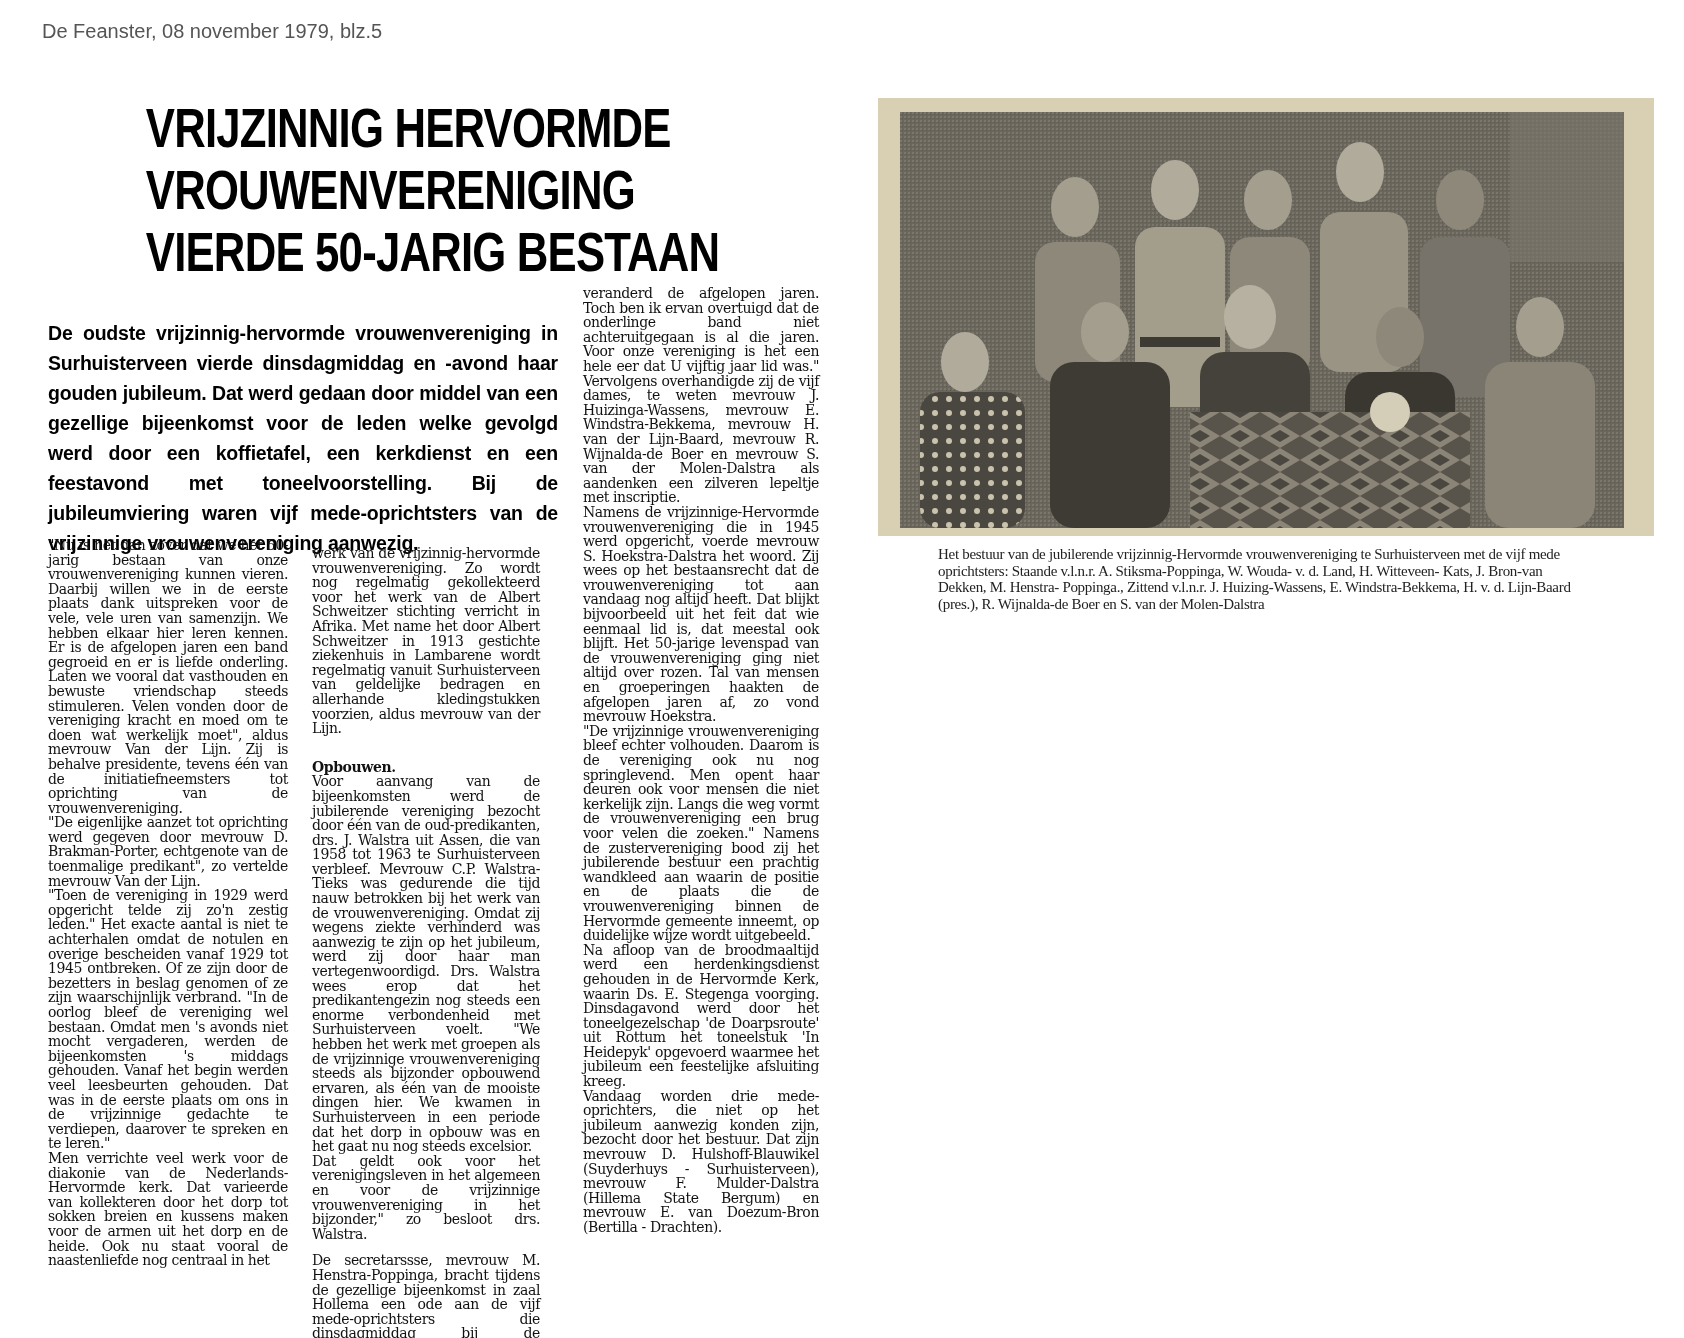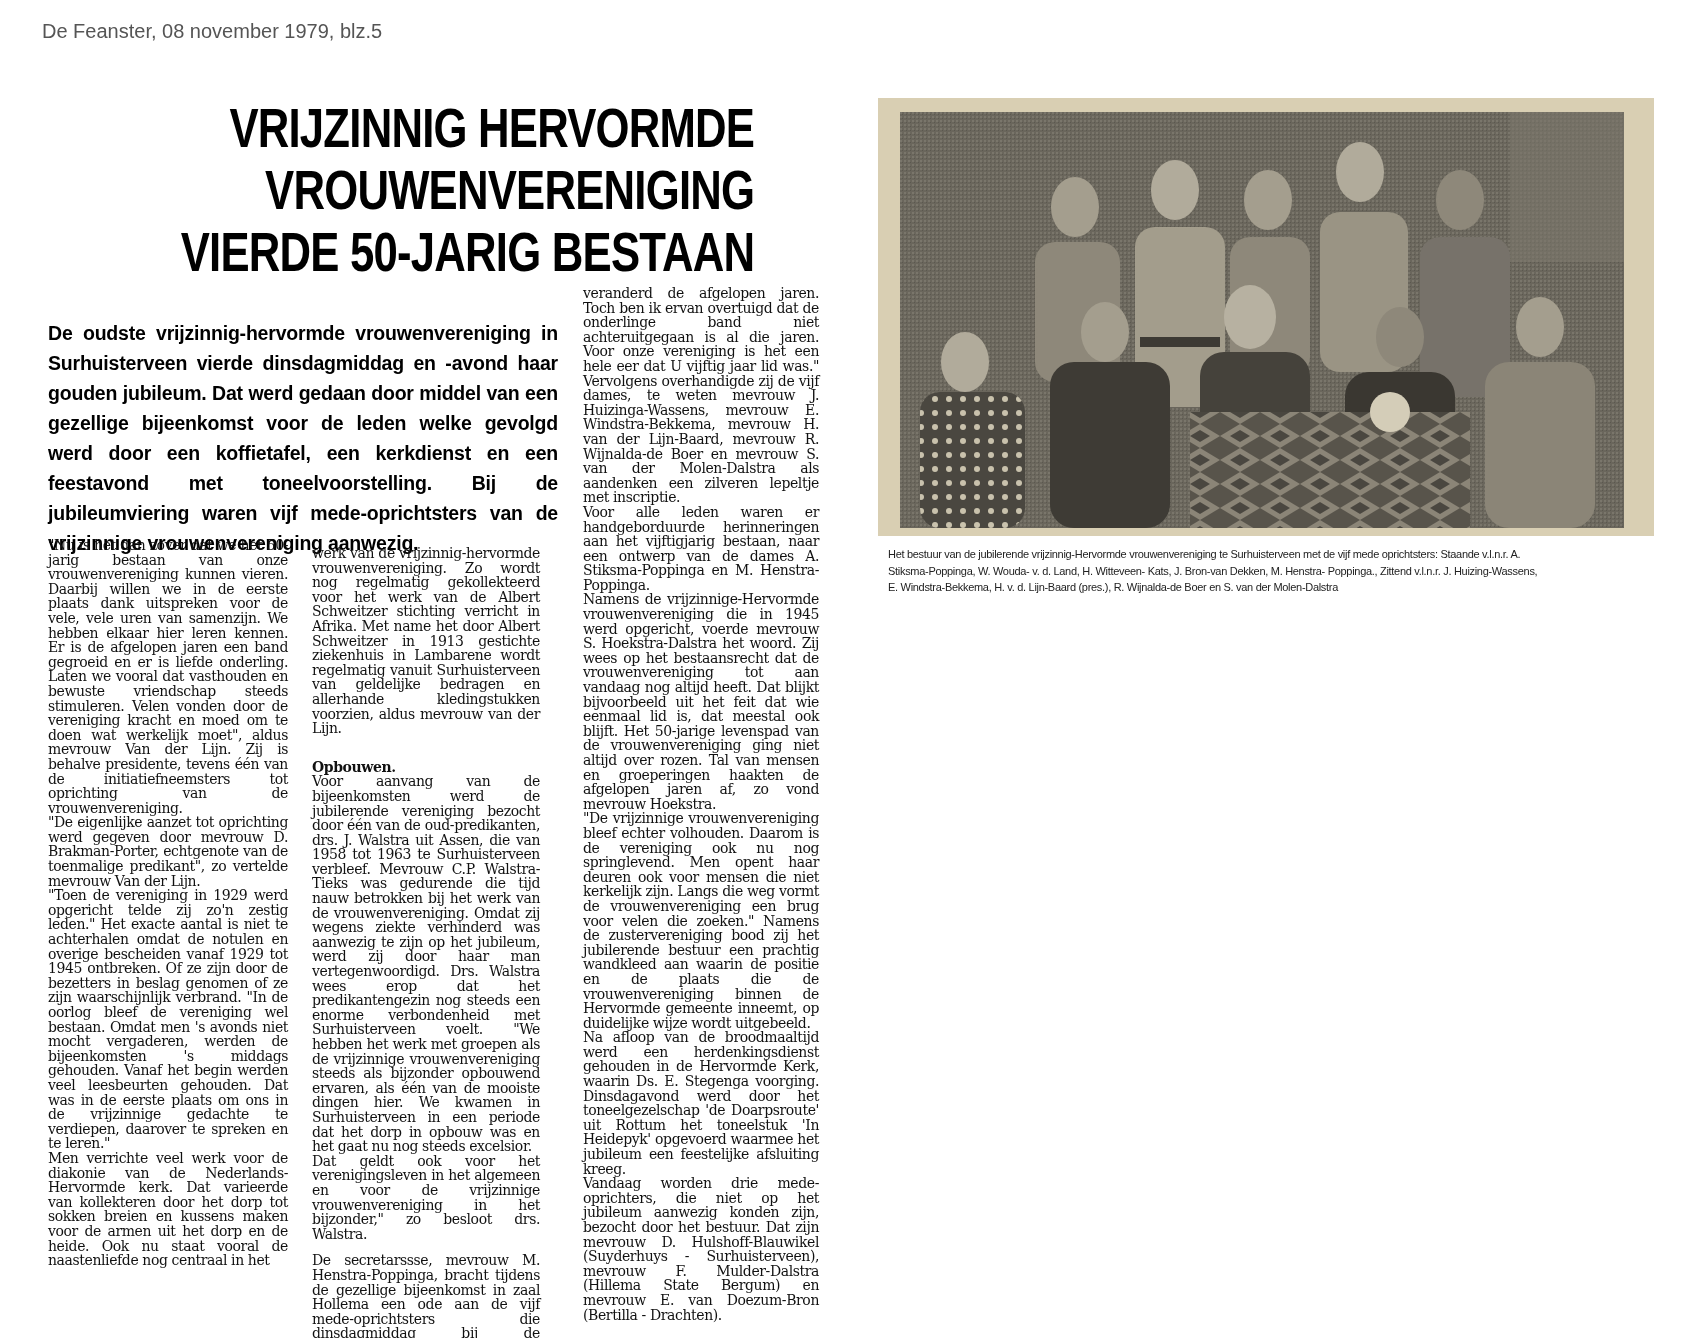--- a/index.html
+++ b/index.html
@@ -1,31 +1,31 @@
 <!DOCTYPE html>
 <html><head>
 <meta charset="utf-8">
 <style>
   html, body { margin: 0; padding: 0; background: #ffffff; }
   body { width: 1684px; height: 1338px; position: relative; overflow: hidden; font-family: "DejaVu Serif", serif; color: #111; }
   .source { position: absolute; left: 42px; top: 20px; font-family: "Liberation Sans", sans-serif; font-size: 20px; color: #555; }
-  .headline { position: absolute; left: 60px; top: 100px; width: 780px; text-align: right; font-family: "Liberation Sans", sans-serif; font-weight: 900; color: #000; line-height: 1; }
+  .headline { position: absolute; left: 60px; top: 100px; width: 780px; text-align: left; font-family: "Liberation Sans", sans-serif; font-weight: 900; color: #000; line-height: 1; }
   .headline div { font-size: 56px; letter-spacing: -1px; transform: scaleX(0.78); transform-origin: center; white-space: nowrap; margin-bottom: 6px; font-weight: bold; }
   .lead { position: absolute; left: 48px; top: 318px; width: 510px; font-family: "Liberation Sans", sans-serif; font-weight: bold; font-size: 19.5px; line-height: 30px; text-align: justify; color: #000; letter-spacing: -0.2px; }
   .col { position: absolute; font-family: "DejaVu Serif", serif; font-size: 14px; line-height: 14.6px; text-align: justify; color: #111; letter-spacing: -0.4px; }
   .col p { margin: 0; }
   .col p + p { margin-top: 0; }
   .col .gap { margin-top: 12px; }
   .col .sub { font-weight: bold; margin-top: 24px; }
   .col1 { left: 48px; top: 538px; width: 240px; }
   .col2 { left: 312px; top: 546px; width: 228px; }
   .col3 { left: 583px; top: 286px; width: 236px; }
   .photo { position: absolute; left: 878px; top: 98px; width: 776px; height: 438px; background: #d9cfb3; }
   .photo-inner { position: absolute; left: 22px; top: 14px; right: 30px; bottom: 8px; background: #6e6a60; overflow: hidden; }
-  .caption { position: absolute; left: 888px; top: 546px; width: 650px; font-family: Liberation Sans, sans-serif; font-size: 11px; line-height: 16.6px; color: #222; letter-spacing: -0.3px; }
+  .caption { position: absolute; left: 938px; top: 546px; width: 650px; font-family: Liberation Serif, serif; font-size: 15px; line-height: 16.6px; color: #222; letter-spacing: -0.3px; }
 </style>
 </head>
 <body>
 
 <div class="source">De Feanster, 08 november 1979, blz.5</div>
 
 <div class="headline">
   <div>VRIJZINNIG HERVORMDE</div>
   <div>VROUWENVERENIGING</div>
   <div>VIERDE 50-JARIG BESTAAN</div>
@@ -41,21 +41,20 @@
   </div>
 <div class="col col2">
     <p>werk van de vrijzinnig-hervormde vrouwenvereniging. Zo wordt nog regelmatig gekollekteerd voor het werk van de Albert Schweitzer stichting verricht in Afrika. Met name het door Albert Schweitzer in 1913 gestichte ziekenhuis in Lambarene wordt regelmatig vanuit Surhuisterveen van geldelijke bedragen en allerhande kledingstukken voorzien, aldus mevrouw van der Lijn.</p>
     <p class="sub">Opbouwen.</p>
     <p>Voor aanvang van de bijeenkomsten werd de jubilerende vereniging bezocht door één van de oud-predikanten, drs. J. Walstra uit Assen, die van 1958 tot 1963 te Surhuisterveen verbleef. Mevrouw C.P. Walstra-Tieks was gedurende die tijd nauw betrokken bij het werk van de vrouwenvereniging. Omdat zij wegens ziekte verhinderd was aanwezig te zijn op het jubileum, werd zij door haar man vertegenwoordigd. Drs. Walstra wees erop dat het predikantengezin nog steeds een enorme verbondenheid met Surhuisterveen voelt. "We hebben het werk met groepen als de vrijzinnige vrouwenvereniging steeds als bijzonder opbouwend ervaren, als één van de mooiste dingen hier. We kwamen in Surhuisterveen in een periode dat het dorp in opbouw was en het gaat nu nog steeds excelsior.</p>
     <p>Dat geldt ook voor het verenigingsleven in het algemeen en voor de vrijzinnige vrouwenvereniging in het bijzonder," zo besloot drs. Walstra.</p>
     <p class="gap">De secretarssse, mevrouw M. Henstra-Poppinga, bracht tijdens de gezellige bijeenkomst in zaal Hollema een ode aan de vijf mede-oprichtsters die dinsdagmiddag bij de jubileumviering aanwezig konden zijn. "Vijftig jaar is een hele tijd. In 1929 was U vol vuur voor het werk van de vereniging en dat bent U nog steeds. Er is veel</p>
   </div>
 <div class="col col3">
     <p>veranderd de afgelopen jaren. Toch ben ik ervan overtuigd dat de onderlinge band niet achteruitgegaan is al die jaren. Voor onze vereniging is het een hele eer dat U vijftig jaar lid was." Vervolgens overhandigde zij de vijf dames, te weten mevrouw J. Huizinga-Wassens, mevrouw E. Windstra-Bekkema, mevrouw H. van der Lijn-Baard, mevrouw R. Wijnalda-de Boer en mevrouw S. van der Molen-Dalstra als aandenken een zilveren lepeltje met inscriptie.</p>
-    <p>Voor alle leden waren er handgeborduurde herinneringen aan het vijftigjarig bestaan, naar een ontwerp van de dames A. Stiksma-Poppinga en M. Henstra-Poppinga.</p>
     <p>Namens de vrijzinnige-Hervormde vrouwenvereniging die in 1945 werd opgericht, voerde mevrouw S. Hoekstra-Dalstra het woord. Zij wees op het bestaansrecht dat de vrouwenvereniging tot aan vandaag nog altijd heeft. Dat blijkt bijvoorbeeld uit het feit dat wie eenmaal lid is, dat meestal ook blijft. Het 50-jarige levenspad van de vrouwenvereniging ging niet altijd over rozen. Tal van mensen en groeperingen haakten de afgelopen jaren af, zo vond mevrouw Hoekstra.</p>
     <p>"De vrijzinnige vrouwenvereniging bleef echter volhouden. Daarom is de vereniging ook nu nog springlevend. Men opent haar deuren ook voor mensen die niet kerkelijk zijn. Langs die weg vormt de vrouwenvereniging een brug voor velen die zoeken." Namens de zustervereniging bood zij het jubilerende bestuur een prachtig wandkleed aan waarin de positie en de plaats die de vrouwenvereniging binnen de Hervormde gemeente inneemt, op duidelijke wijze wordt uitgebeeld.</p>
     <p>Na afloop van de broodmaaltijd werd een herdenkingsdienst gehouden in de Hervormde Kerk, waarin Ds. E. Stegenga voorging. Dinsdagavond werd door het toneelgezelschap 'de Doarpsroute' uit Rottum het toneelstuk 'In Heidepyk' opgevoerd waarmee het jubileum een feestelijke afsluiting kreeg.</p>
     <p>Vandaag worden drie mede-oprichters, die niet op het jubileum aanwezig konden zijn, bezocht door het bestuur. Dat zijn mevrouw D. Hulshoff-Blauwikel (Suyderhuys - Surhuisterveen), mevrouw F. Mulder-Dalstra (Hillema State Bergum) en mevrouw E. van Doezum-Bron (Bertilla - Drachten).</p>
   </div>
 
 <div class="photo">
   <div class="photo-inner">
     <svg width="100%" height="100%" viewBox="0 0 724 416" preserveAspectRatio="none">
       <defs>

